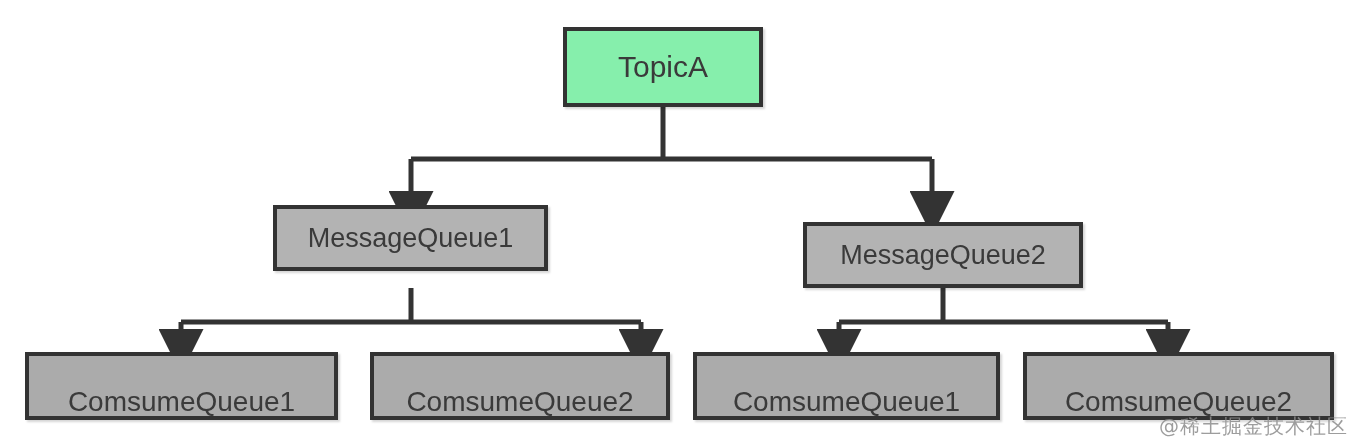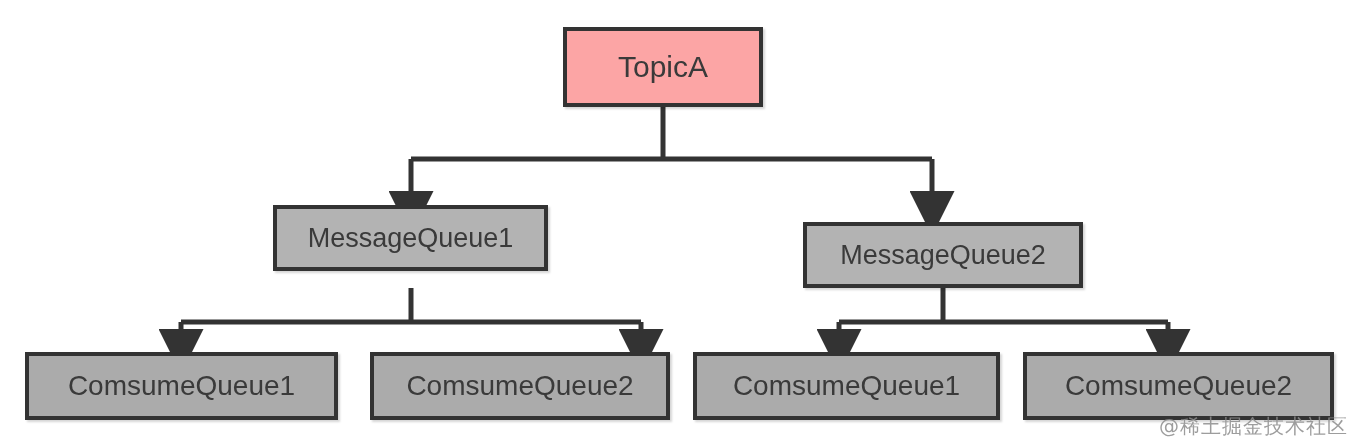--- a/index.html
+++ b/index.html
@@ -31,30 +31,31 @@
     border: 4px solid #333333;
     display: flex;
     align-items: center;
     justify-content: center;
     color: #3a3a3a;
     line-height: 1;
     white-space: nowrap;
     box-shadow: 2px 2px 2px rgba(0,0,0,0.16);
   }
   .node-topic {
-    background: #fca5a5;
+    background: #86efac;
     font-size: 30px;
   }
   .node-mq {
     background: #b3b3b3;
     font-size: 27px;
   }
   .node-cq {
     background: #ababab;
     font-size: 28px;
+    align-items: flex-end;
   }
   .watermark {
     position: absolute;
     right: 8px;
     bottom: 6px;
     font-size: 20px;
     color: #8d8d8d;
     opacity: 0.85;
     letter-spacing: 1px;
     font-family: "DejaVu Sans", sans-serif;

